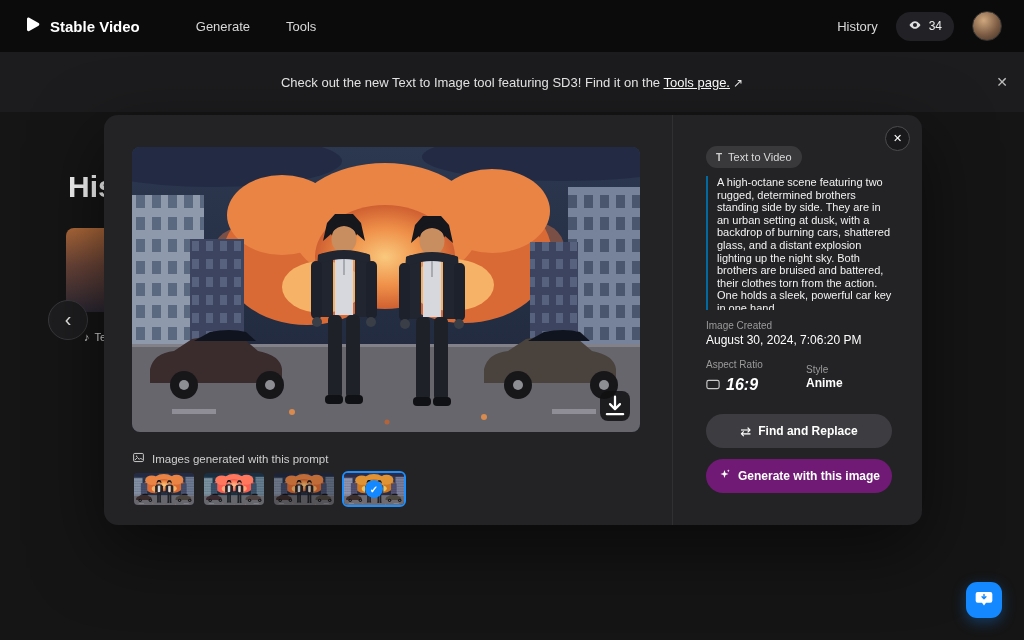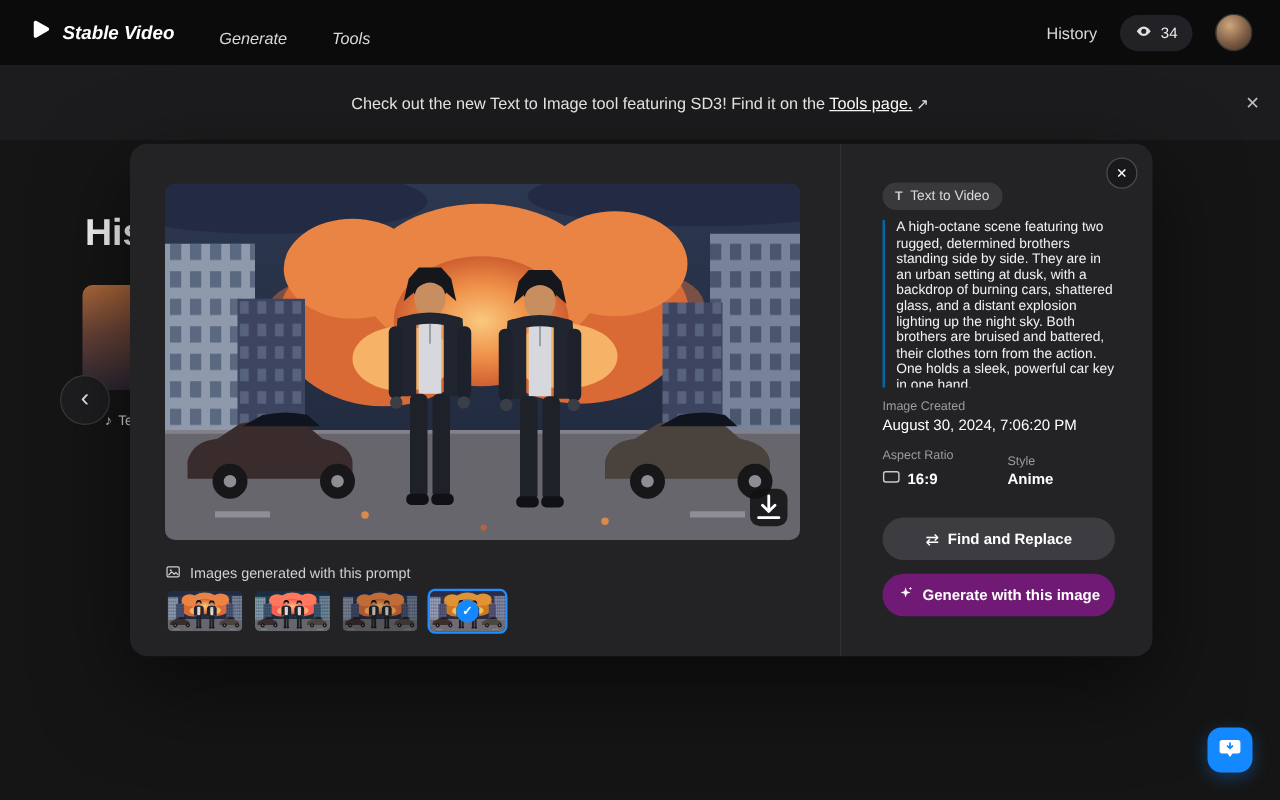--- a/index.html
+++ b/index.html
@@ -8,23 +8,23 @@
     position:relative; width:1024px; height:640px; overflow:hidden;
     background:#151515; font-family:"Liberation Sans", sans-serif;
     -webkit-font-smoothing:antialiased;
   }
   
   .navbar {
     position:absolute; top:0; left:0; width:1024px; height:52px;
     background:#0b0b0c; display:flex; align-items:center;
     justify-content:space-between; padding:0 22px; z-index:5;
   }
-  .nav-left { display:flex; align-items:flex-end;font-style:italic; }
+  .nav-left { display:flex; align-items:center; }
   .brand { display:flex; align-items:center; gap:8px; color:#fff; font-weight:700; font-size:15px; cursor:pointer; }
-  .nav-links { display:flex; gap:36px; margin-left:36px; }
+  .nav-links { display:flex; gap:36px; margin-left:56px; }
   .nav-links a, .nav-history { color:#d9d9d9; font-size:13px; text-decoration:none; cursor:pointer; }
   .nav-right { display:flex; align-items:center; gap:18px; }
   .credits {
     display:flex; align-items:center; gap:7px; background:#222226;
     border-radius:16px; padding:6px 12px; color:#ececec; font-size:12px; cursor:pointer;
   }
   .avatar {
     width:30px; height:30px; border-radius:50%; cursor:pointer;
     background:radial-gradient(circle at 38% 30%, #cfa77e, #7c5c44 55%, #40settle);
     background:radial-gradient(circle at 38% 30%, #cfa77e, #7c5c44 55%, #3f2f24);
@@ -101,21 +101,21 @@
   .prompt {
     position:absolute; left:33px; top:61px; width:188px; height:134px; overflow:hidden;
     border-left:2px solid #0369a1; padding-left:9px;
     color:#f2f2f2; font-size:11px; line-height:12.6px;
   }
   .meta-label { position:absolute; color:#9b9b9b; font-size:10px; }
   .lbl-created { left:33px; top:205px; }
   .created-value { position:absolute; left:33px; top:218px; color:#fff; font-size:12px; }
   .lbl-ar { left:33px; top:244px; }
   .lbl-style { left:133px; top:249px; }
-  .ar-value { position:absolute; left:33px; top:261px; display:flex; align-items:center; gap:6px; color:#fff; font-size:12px; font-weight:700; }
+  .ar-value { position:absolute; left:33px; top:261px; display:flex; align-items:center; gap:6px; color:#fff; font-size:16px; font-weight:700;font-style:italic; }
   .style-value { position:absolute; left:133px; top:261px; color:#fff; font-size:12px; font-weight:700; }
   .btn-find, .btn-generate {
     position:absolute; left:33px; width:186px; height:34px; border-radius:17px; border:none;
     color:#fff; font-size:12px; font-weight:700; font-family:inherit;
     display:flex; align-items:center; justify-content:center; gap:7px; cursor:pointer;
   }
   .btn-find { top:299px; background:#3d3d41; }
   .btn-generate { top:344px; background:#701a75; }
   .swap-glyph { font-size:13px; font-weight:400; }
   

